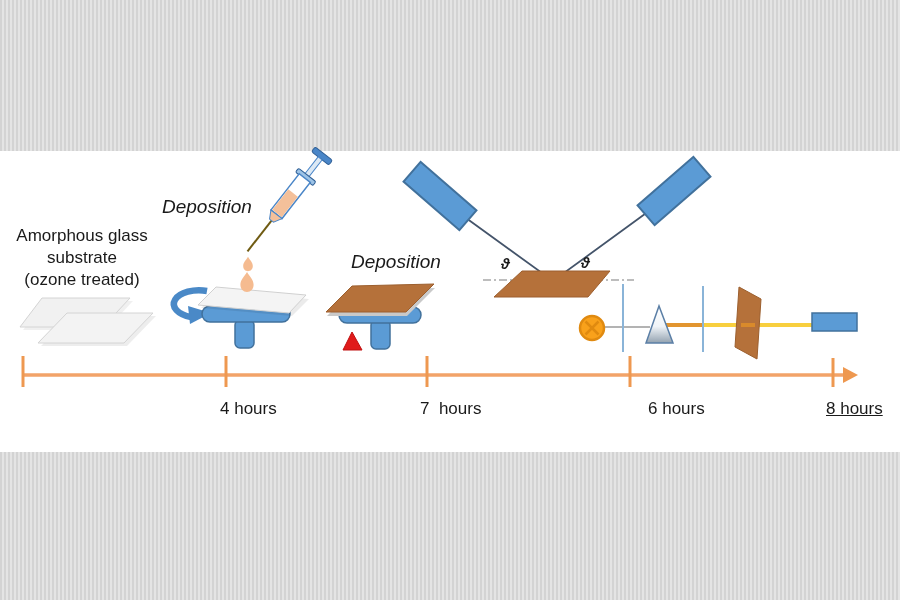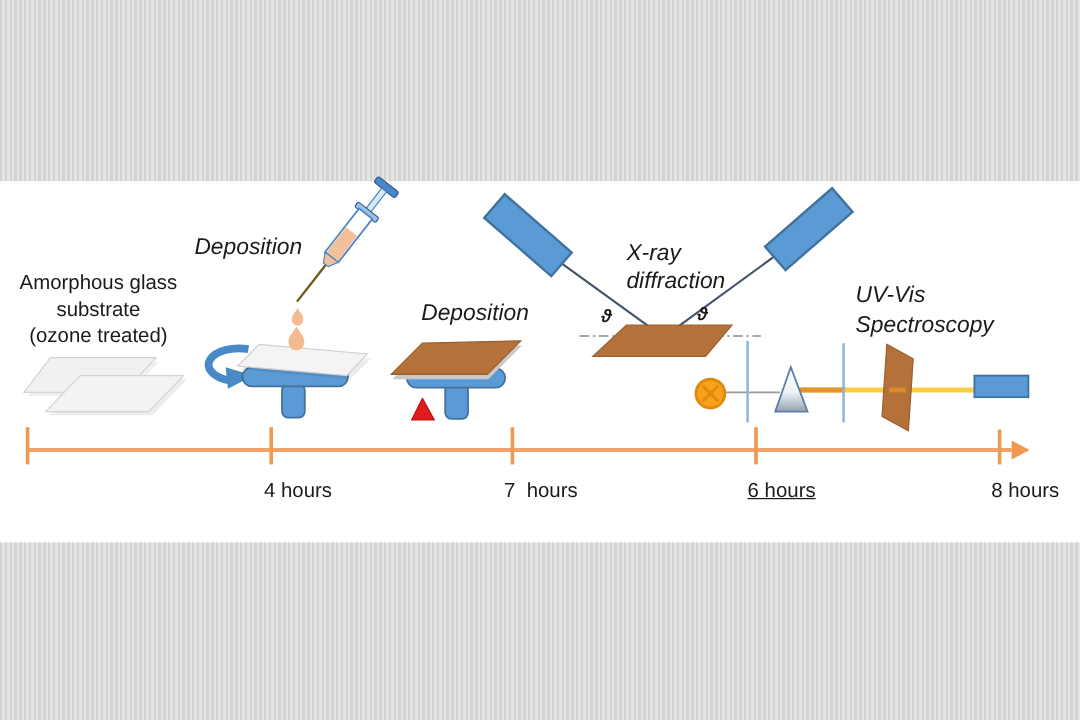--- a/index.html
+++ b/index.html
@@ -114,27 +114,23 @@
 </svg>
 
   <div class="lbl" style="left:3px;top:225px;width:158px;text-align:center;">Amorphous glass
 substrate
 (ozone treated)</div>
 
   <div class="title" style="left:162px;top:196px;">Deposition</div>
 
   <div class="title" style="left:351px;top:251px;">Deposition</div>
 
-  <div class="title" style="left:522px;top:200px;line-height:23px;">X-ray
-diffraction</div>
 
   <div class="theta" style="left:501px;top:255px;">ϑ</div>
   <div class="theta" style="left:581px;top:254px;">ϑ</div>
 
-  <div class="title" style="left:713px;top:234px;line-height:25px;">UV-Vis
-Spectroscopy</div>
 
 
   <div class="tick-lbl" style="left:220px;top:399px;">4 hours</div>
   <div class="tick-lbl" style="left:420px;top:399px;">7  hours</div>
-  <div class="tick-lbl" style="left:623px;top:399px;text-decoration:underline;">6 hours</div>
-  <div class="tick-lbl" style="left:826px;top:399px;">8 hours</div>
+  <div class="tick-lbl" style="left:648px;top:399px;">6 hours</div>
+  <div class="tick-lbl" style="left:826px;top:399px;text-decoration:underline;">8 hours</div>
 </div>
 
 </body></html>

